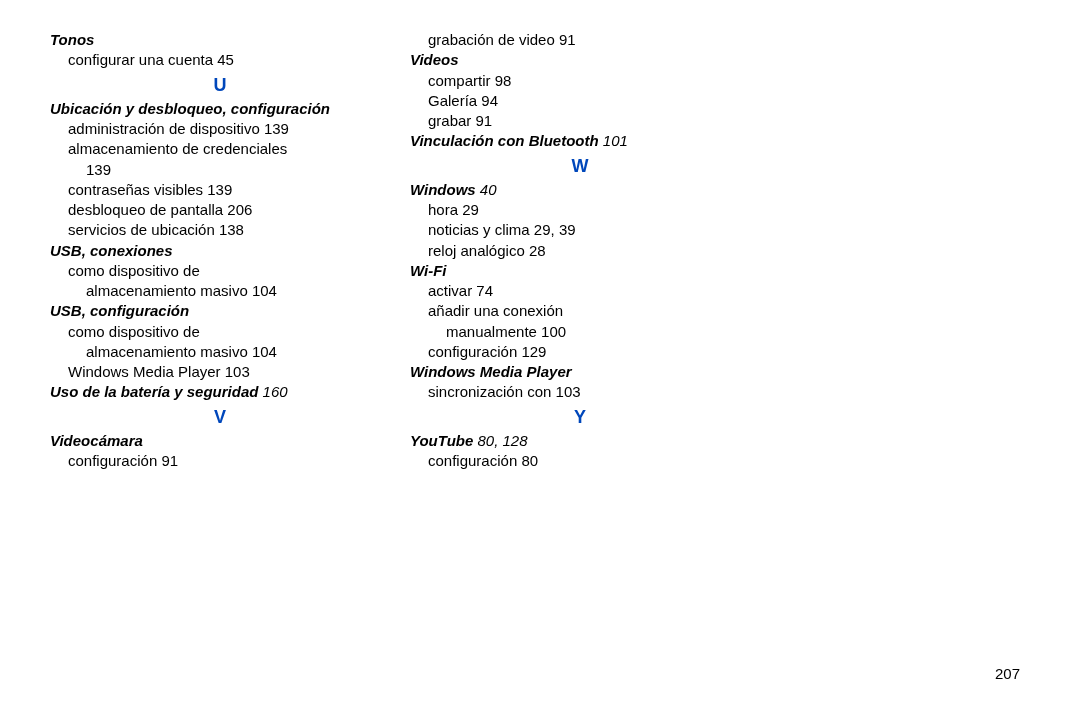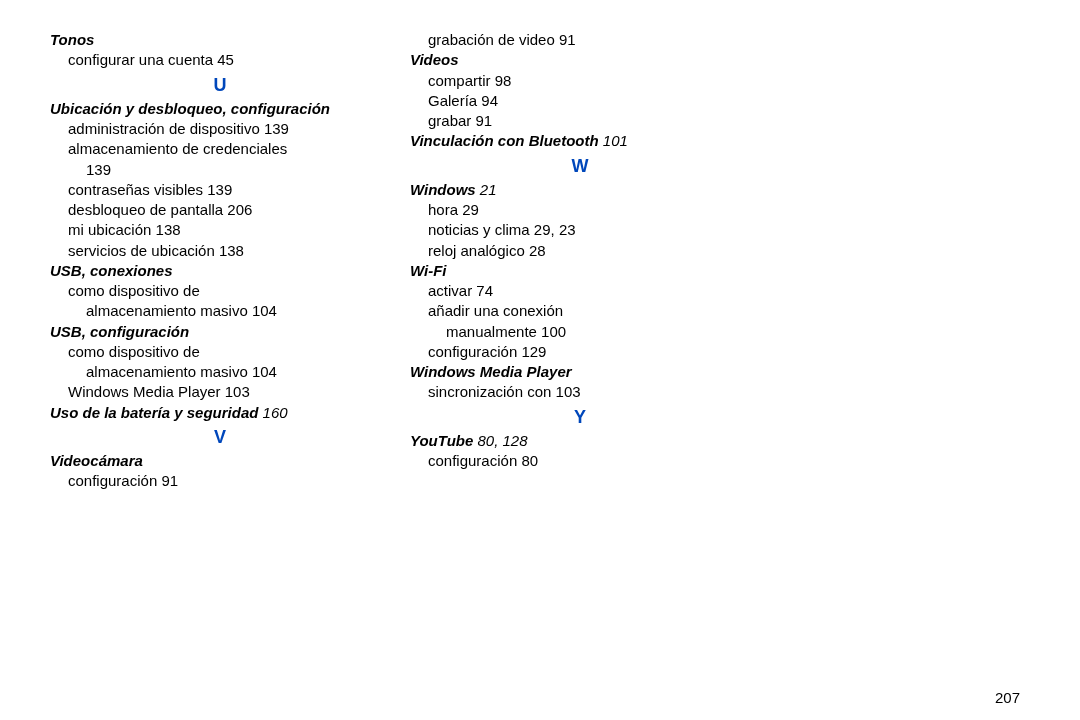--- a/index.html
+++ b/index.html
@@ -34,21 +34,21 @@
   }
   .section-letter {
     color: #0047bb;
     font-weight: bold;
     font-size: 18px;
     text-align: center;
     margin: 2px 0;
   }
   .page-num {
     position: absolute;
-    bottom: 12px;
+    bottom: 36px;
     right: 60px;
     font-size: 15px;
   }
 </style>
 </head>
 <body>
 
 <div class="content">
 
   <div class="col">
@@ -57,21 +57,20 @@
     <div class="sub">configurar una cuenta 45</div>
 
     <div class="section-letter">U</div>
 
     <div class="heading">Ubicación y desbloqueo, configuración</div>
     <div class="sub">administración de dispositivo 139</div>
     <div class="sub">almacenamiento de credenciales</div>
     <div class="sub2">139</div>
     <div class="sub">contraseñas visibles 139</div>
     <div class="sub">desbloqueo de pantalla 206</div>
-    <div class="sub">mi ubicación 138</div>
     <div class="sub">servicios de ubicación 138</div>
 
     <div class="heading">USB, conexiones</div>
     <div class="sub">como dispositivo de</div>
     <div class="sub2">almacenamiento masivo 104</div>
 
     <div class="heading">USB, configuración</div>
     <div class="sub">como dispositivo de</div>
     <div class="sub2">almacenamiento masivo 104</div>
     <div class="sub">Windows Media Player 103</div>
@@ -89,23 +88,23 @@
 
     <div class="heading">Videos</div>
     <div class="sub">compartir 98</div>
     <div class="sub">Galería 94</div>
     <div class="sub">grabar 91</div>
 
     <div class="heading"><span>Vinculación con Bluetooth</span><span class="pages"> 101</span></div>
 
     <div class="section-letter">W</div>
 
-    <div class="heading"><span>Windows</span><span class="pages"> 21</span></div>
+    <div class="heading"><span>Windows</span><span class="pages"> 40</span></div>
     <div class="sub">hora 29</div>
-    <div class="sub">noticias y clima 29, 23</div>
+    <div class="sub">noticias y clima 29, 39</div>
     <div class="sub">reloj analógico 28</div>
 
     <div class="heading">Wi-Fi</div>
     <div class="sub">activar 74</div>
     <div class="sub">añadir una conexión</div>
     <div class="sub2">manualmente 100</div>
     <div class="sub">configuración 129</div>
 
 
     <div class="heading">Windows Media Player</div>

